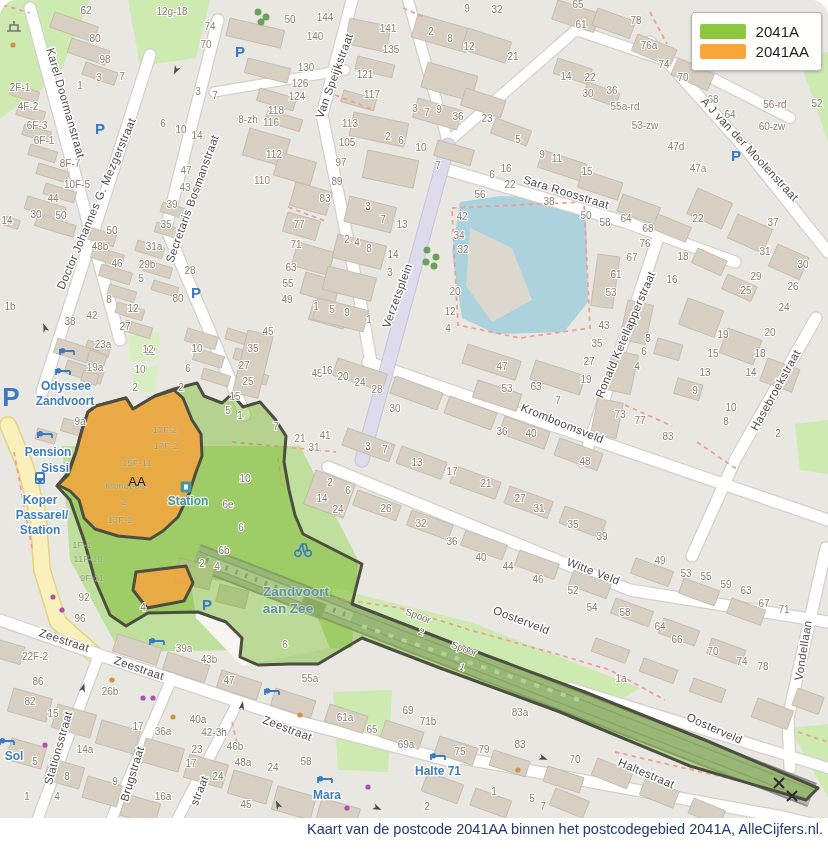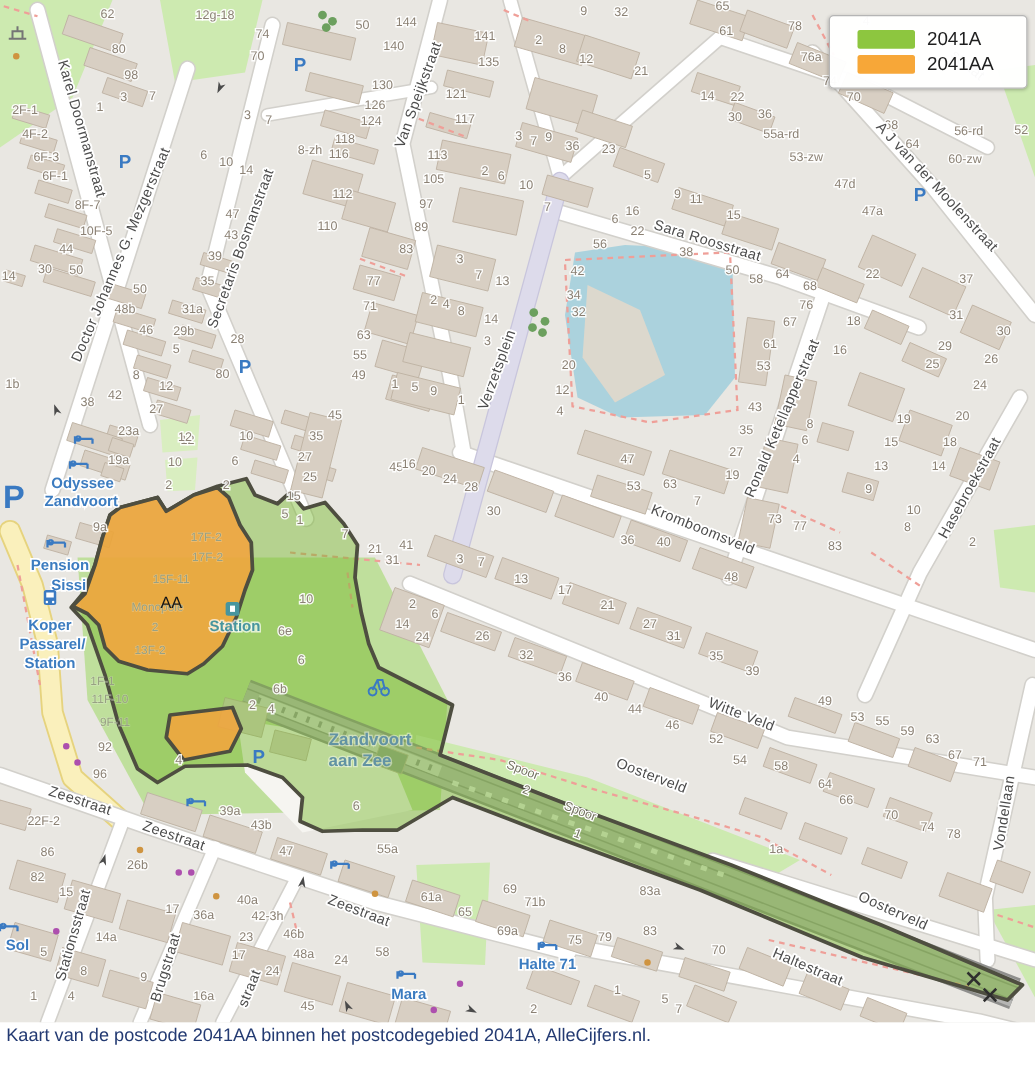--- a/index.html
+++ b/index.html
@@ -1,35 +1,35 @@
 <!DOCTYPE html>
 <html><head>
 <meta charset="utf-8">
 <style>
   html,body{margin:0;padding:0;background:#fff;}
-  .stage{position:relative;width:828px;height:861px;overflow:hidden;font-family:"Liberation Sans",sans-serif;background:#fff;}
+  .stage{position:relative;width:828px;height:861px;overflow:hidden;font-family:"Liberation Sans",sans-serif;background:#fff;border-radius:17px;}
   #map{display:block;background:#e9e7e2;}
   
   text{font-family:"Liberation Sans",sans-serif;}
   .st{font-size:11.5px;fill:#4c4c4c;paint-order:stroke;stroke:#ffffff;stroke-width:3px;stroke-linejoin:round;text-anchor:middle;letter-spacing:.4px;}
   .sm{font-size:10px;fill:#73735f;paint-order:stroke;stroke:#ffffff;stroke-width:2px;text-anchor:middle;}
   .hn{font-size:10px;fill:#8b8174;paint-order:stroke;stroke:rgba(255,255,255,.9);stroke-width:2.2px;text-anchor:middle;}
   .poi{font-size:12px;font-weight:bold;fill:#3c7cc0;paint-order:stroke;stroke:#ffffff;stroke-width:2.6px;text-anchor:middle;}
   .teal{font-size:12px;font-weight:bold;fill:#47959e;paint-order:stroke;stroke:rgba(255,255,255,.7);stroke-width:2.4px;text-anchor:middle;}
   .zz{font-size:13.5px;font-weight:bold;fill:#6293a3;paint-order:stroke;stroke:rgba(255,255,255,.45);stroke-width:2px;text-anchor:middle;}
   .ft{font-size:9.5px;fill:#98a183;paint-order:stroke;stroke:rgba(255,255,255,.25);stroke-width:1px;text-anchor:middle;}
   .aa{font-size:13px;fill:#161616;text-anchor:middle;}
   .picon{font-size:15px;font-weight:bold;fill:#3a7ac2;text-anchor:middle;}
   
   .legend{position:absolute;top:12px;right:6px;background:rgba(255,255,255,.97);border:1px solid #b5b5b5;border-radius:4px;box-shadow:0 1px 3px rgba(0,0,0,.25);padding:7px 12px 7px 8px;z-index:5;}
-  .legend-row{display:flex;align-items:center;margin:3px 14px;}
+  .legend-row{display:flex;align-items:center;margin:3px 0;}
   .legend-swatch{width:46px;height:15px;border-radius:2px;flex:0 0 auto;}
   .legend-label{margin-left:10px;font-size:15px;color:#1f1f1f;white-space:nowrap;}
   
-  .caption{position:absolute;left:0;bottom:0;width:828px;height:43px;background:#ffffff;padding:2px 5px;box-sizing:border-box;}
+  .caption{position:absolute;left:0;bottom:0;width:828px;height:43px;background:#ffffff;padding:2px 5px;box-sizing:border-box;text-align:right;}
   .caption div{font-size:14.5px;line-height:19px;color:#233a72;white-space:nowrap;}
 </style>
 </head>
 <body>
 
 <div class="stage">
   <svg id="map" width="828" height="818" viewBox="0 0 828 818">
       <rect x="0" y="0" width="828" height="818" fill="#e9e7e2"></rect>
       <polygon points="0,0 90,0 58,78 0,118" fill="#cdeab0"></polygon>
       <polygon points="128,0 210,0 196,58 140,66" fill="#cdeab0"></polygon>

